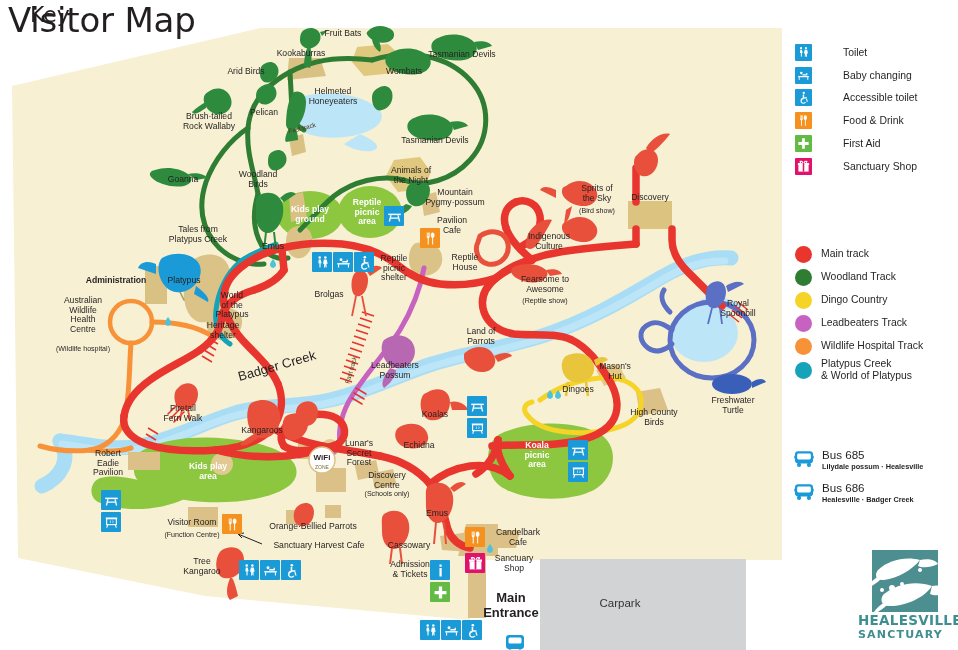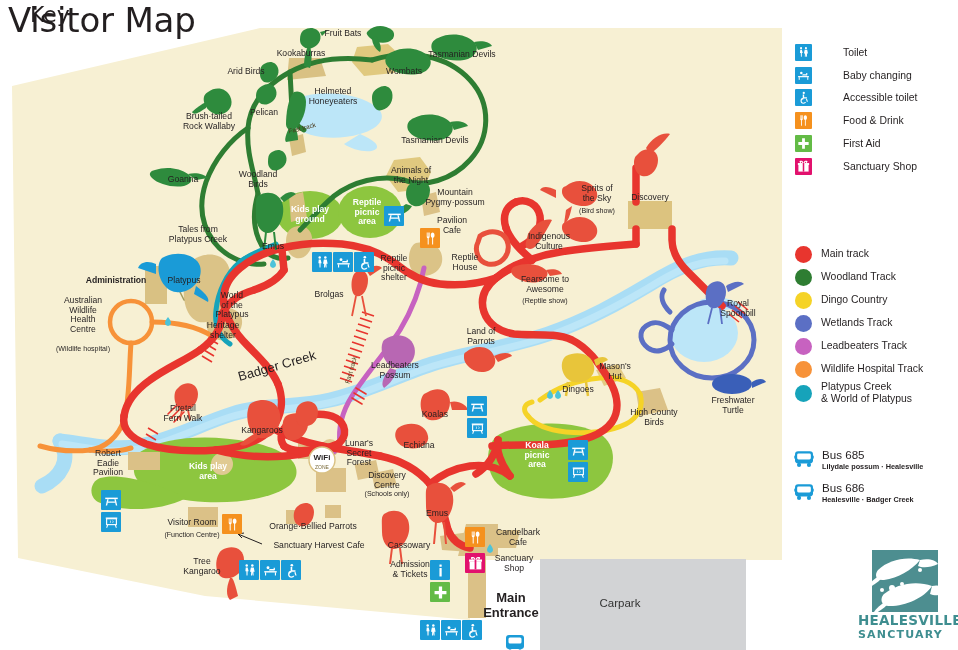--- a/index.html
+++ b/index.html
@@ -834,24 +834,20 @@
       </div>
       <div class="track-row">
         <div class="track-dot" style="background: rgb(46, 125, 50);"></div>
         <div class="track-txt">Woodland Track</div>
       </div>
       <div class="track-row">
         <div class="track-dot" style="background: rgb(245, 211, 39);"></div>
         <div class="track-txt">Dingo Country</div>
       </div>
       <div class="track-row">
-        <div class="track-dot" style="background: rgb(91, 111, 196);"></div>
-        <div class="track-txt">Wetlands Track</div>
-      </div>
-      <div class="track-row">
         <div class="track-dot" style="background: rgb(199, 98, 192);"></div>
         <div class="track-txt">Leadbeaters Track</div>
       </div>
       <div class="track-row">
         <div class="track-dot" style="background: rgb(247, 146, 57);"></div>
         <div class="track-txt">Wildlife Hospital Track</div>
       </div>
       <div class="track-row">
         <div class="track-dot" style="background: rgb(22, 163, 186);"></div>
         <div class="track-txt">Platypus Creek

